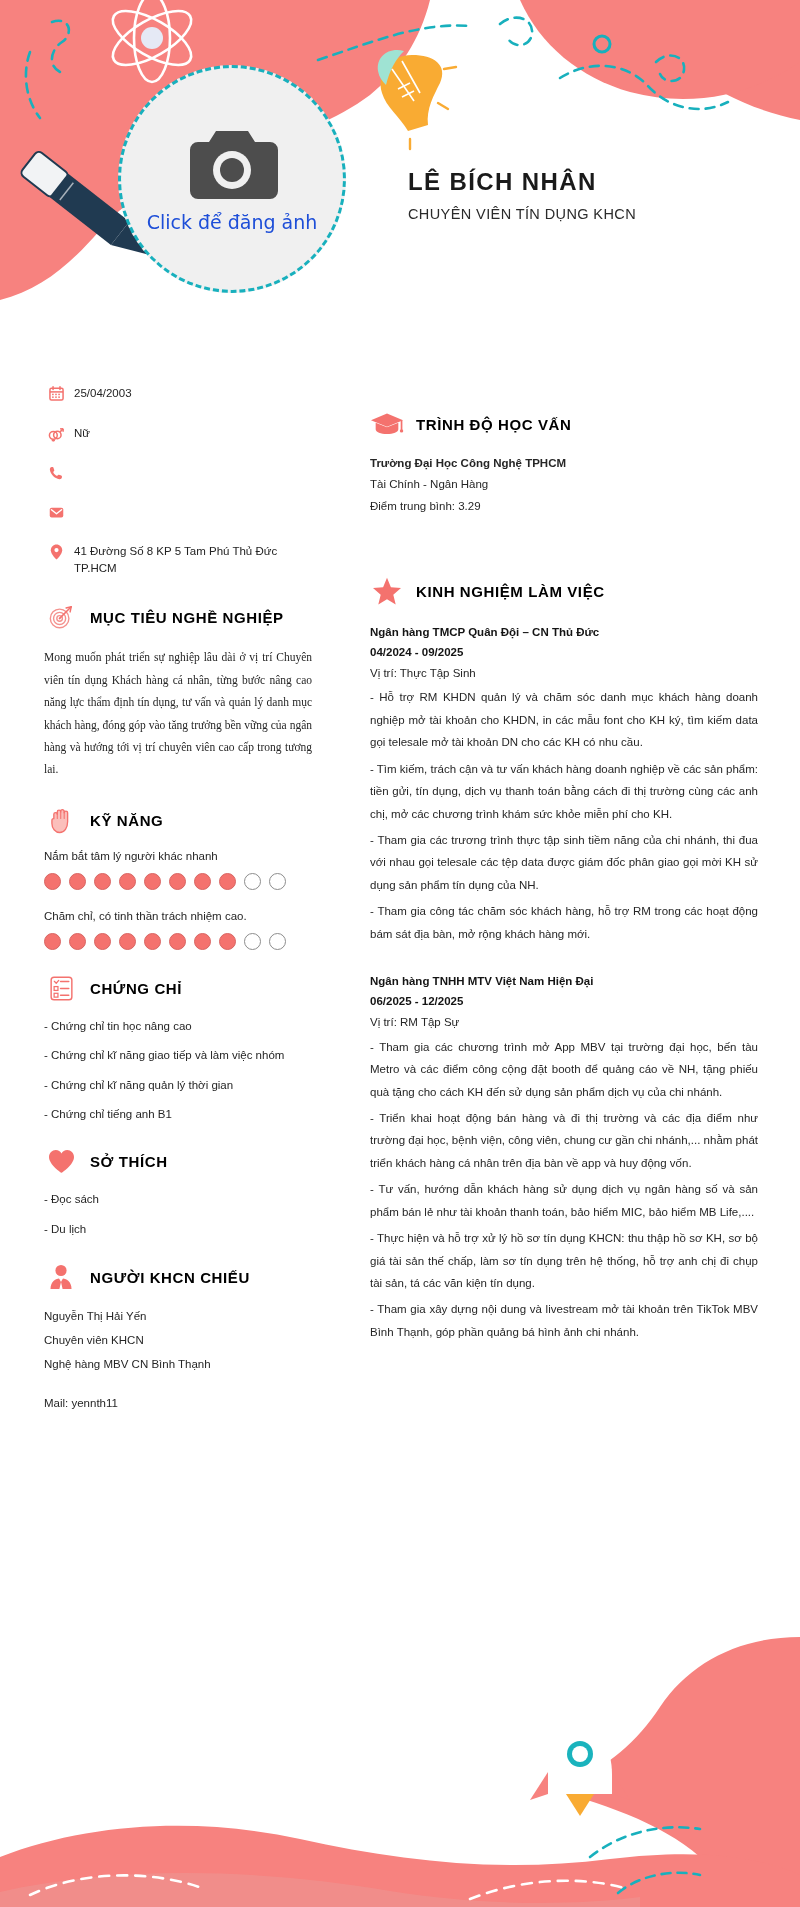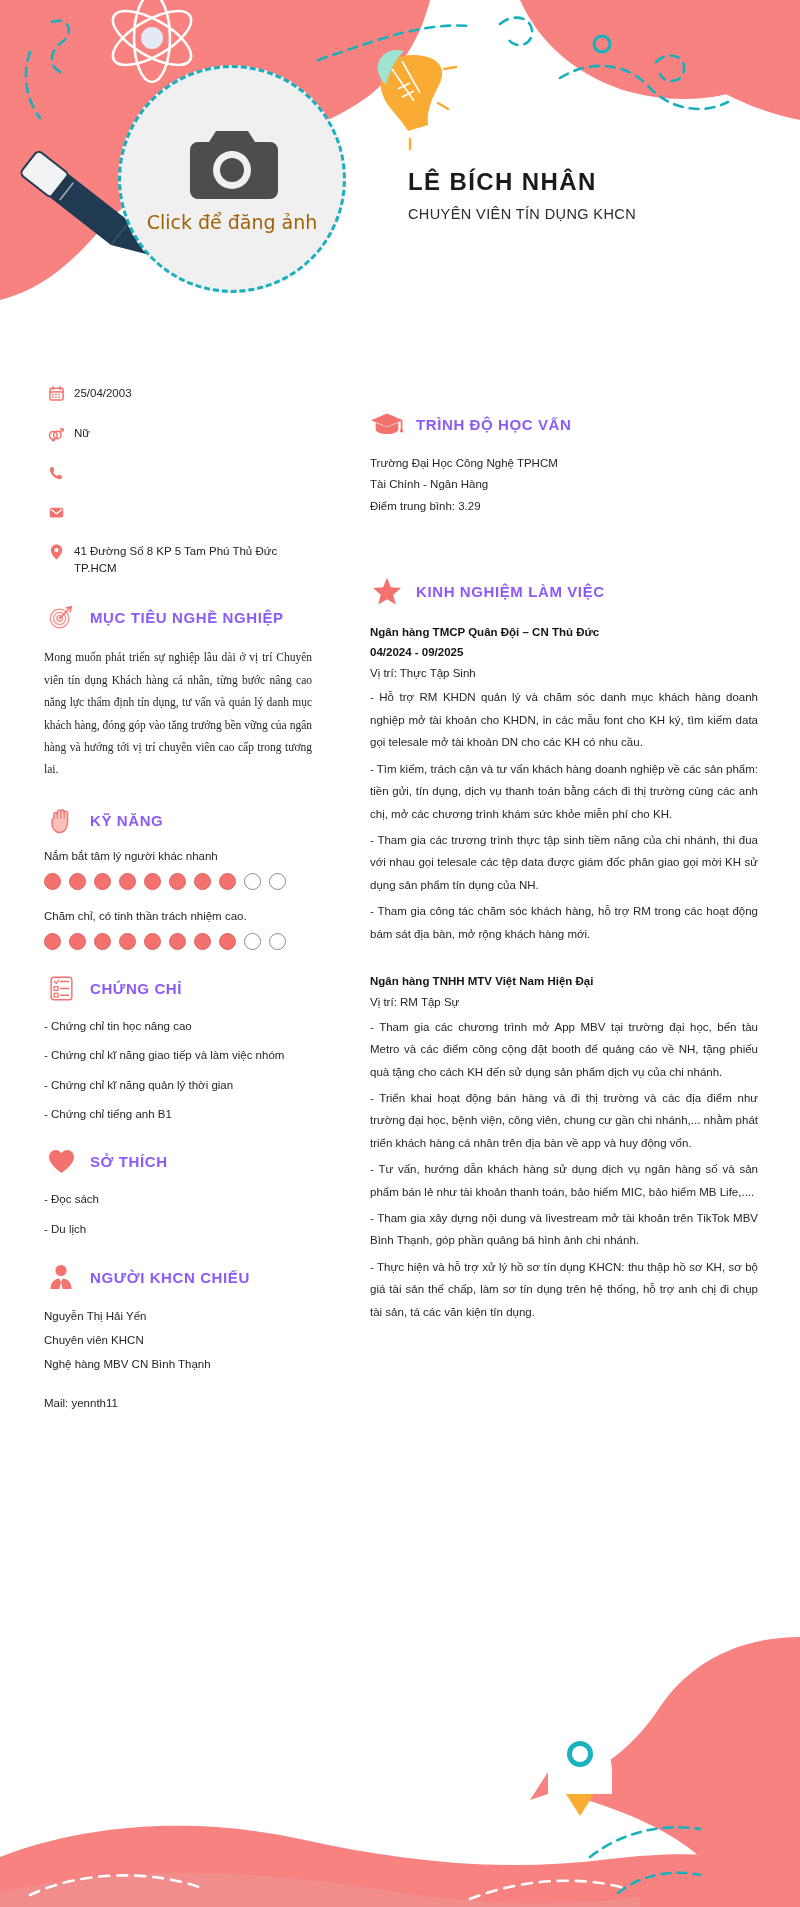--- a/index.html
+++ b/index.html
@@ -38,21 +38,21 @@
     display: flex;
     flex-direction: column;
     align-items: center;
     justify-content: center;
     z-index: 6;
     cursor: pointer;
   }
   .cam-icon { margin-bottom: 6px; }
   .photo-label {
     font-size: 19px;
-    color: #a16207;
+    color: #1d4ed8;
     font-family: "DejaVu Sans", sans-serif;
   }
 
   .name-block {
     position: absolute;
     left: 408px;
     top: 168px;
     z-index: 7;
   }
   .cv-name {
@@ -116,21 +116,21 @@
     width: 34px;
     flex: 0 0 34px;
     display: flex;
     justify-content: center;
     align-items: center;
   }
   .sec-title {
     font-size: 15px;
     font-weight: bold;
     letter-spacing: 0.6px;
-    color: #8b5cf6;
+    color: #000000;
     margin-left: 12px;
     text-align: right;
   }
 
   .para {
     font-size: 11.5px;
     line-height: 1.95;
     color: #262626;
     text-align: justify;
     font-family: Liberation Serif, serif;
@@ -159,21 +159,21 @@
   .ref-line {
     font-size: 11.5px;
     color: #262626;
     line-height: 1.75;
     margin-bottom: 4px;
   }
   .ref-mail { margin-top: 18px; }
 
   
   .edu-line { font-size: 11.5px; color: #262626; line-height: 1.85; }
-  .edu-line.b { font-weight: normal; }
+  .edu-line.b { font-weight: bold; }
 
   .job { margin-bottom: 8px; }
   .job-title {
     font-size: 11.5px;
     font-weight: bold;
     color: #141414;
     line-height: 1.75;
   }
   .job-date {
     font-size: 11.5px;
@@ -489,26 +489,27 @@
         <div class="job-bullet">- Hỗ trợ RM KHDN quản lý và chăm sóc danh mục khách hàng doanh nghiệp mở tài khoản cho KHDN, in các mẫu font cho KH ký, tìm kiếm data gọi telesale mở tài khoản DN cho các KH có nhu cầu.</div>
         <div class="job-bullet">- Tìm kiếm, trách cận và tư vấn khách hàng doanh nghiệp về các sản phẩm: tiền gửi, tín dụng, dịch vụ thanh toán bằng cách đi thị trường cùng các anh chị, mở các chương trình khám sức khỏe miễn phí cho KH.</div>
         <div class="job-bullet">- Tham gia các trương trình thực tập sinh tiềm năng của chi nhánh, thi đua với nhau gọi telesale các tệp data được giám đốc phân giao gọi mời KH sử dụng sản phẩm tín dụng của NH.</div>
         <div class="job-bullet">- Tham gia công tác chăm sóc khách hàng, hỗ trợ RM trong các hoạt động bám sát địa bàn, mở rộng khách hàng mới.</div>
       </div>
 
       <div class="gap-md"></div>
 
       <div class="job">
         <div class="job-title">Ngân hàng TNHH MTV Việt Nam Hiện Đại</div>
+        <div class="job-date">06/2025 - 12/2025</div>
         <div class="job-pos">Vị trí:  RM Tập Sự</div>
         <div class="job-bullet">- Tham gia các chương trình mở App MBV tại trường đại học, bến tàu Metro và các điểm công cộng đặt booth để quảng cáo về NH, tặng phiếu quà tặng cho cách KH đến sử dụng sản phẩm dịch vụ của chi nhánh.</div>
         <div class="job-bullet">- Triển khai hoạt động bán hàng và đi thị trường và các địa điểm như trường đại học, bệnh viện, công viên, chung cư gần chi nhánh,... nhằm phát triển khách hàng cá nhân trên địa bàn về app và huy động vốn.</div>
         <div class="job-bullet">- Tư vấn, hướng dẫn khách hàng sử dụng dịch vụ ngân hàng số và sản phẩm bán lẻ như tài khoản thanh toán, bảo hiểm MIC, bảo hiểm MB Life,....</div>
+        <div class="job-bullet">- Thực hiện và hỗ trợ xử lý hồ sơ tín dụng KHCN: thu thập hồ sơ KH, sơ bộ giá tài sản thế chấp, làm      sơ tín dụng trên hệ thống, hỗ trợ anh chị đi chụp tài sản,      tá các văn kiện tín dụng.</div>
         <div class="job-bullet">- Tham gia xây dựng nội dung và livestream mở tài khoản trên TikTok MBV Bình Thạnh, góp phần quảng bá hình ảnh chi nhánh.</div>
-        <div class="job-bullet">- Thực hiện và hỗ trợ xử lý hồ sơ tín dụng KHCN: thu thập hồ sơ KH, sơ bộ giá tài sản thế chấp, làm      sơ tín dụng trên hệ thống, hỗ trợ anh chị đi chụp tài sản,      tá các văn kiện tín dụng.</div>
       </div>
     </div>
   </div>
 
   <div class="footer-zone">
     <svg width="800" height="300" viewBox="0 0 800 300">
 
       <path d="M800,30 C740,30 690,55 660,100 C630,145 590,175 540,180 C600,195 660,215 700,250 C724,271 760,288 800,294 Z" fill="#f7827f"></path>
 
       <path d="M0,250 C90,215 200,210 300,232 C400,254 500,266 610,252 C700,241 760,250 800,268 L800,300 L0,300 Z" fill="#f7827f"></path>

